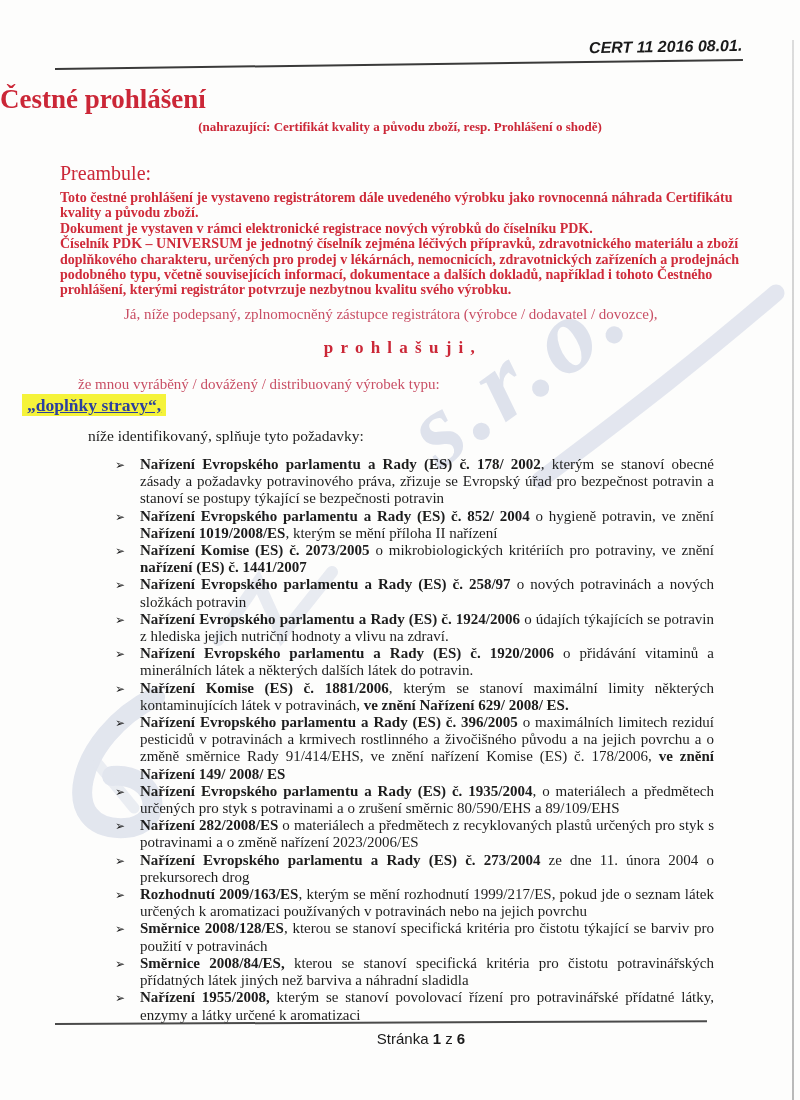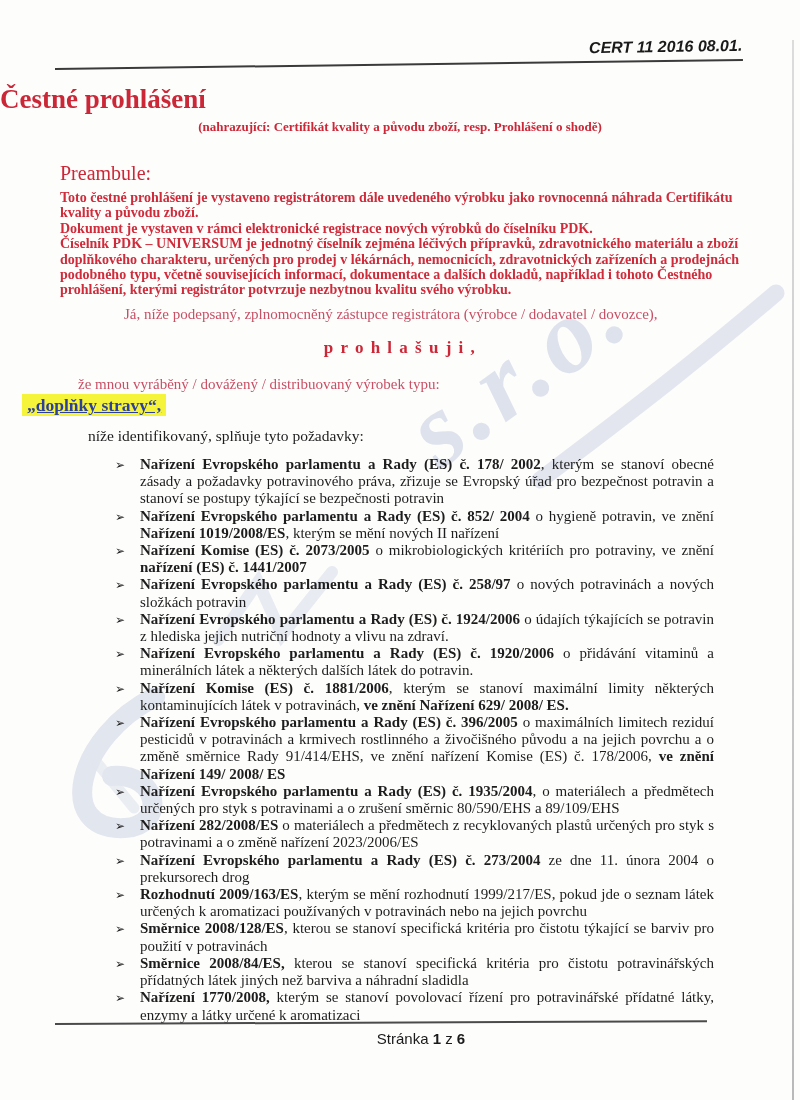--- a/index.html
+++ b/index.html
@@ -91,34 +91,34 @@
   <div class="layer declarant">Já, níže podepsaný, zplnomocněný zástupce registrátora (výrobce / dodavatel / dovozce),</div>
   <div class="layer verb-line">p r o h l a š u j i ,</div>
   <div class="layer product-intro">že mnou vyráběný / dovážený  / distribuovaný výrobek typu:</div>
   <div class="layer highlight-row">
     <span class="highlight">„doplňky stravy“,</span>
   </div>
   <div class="layer requirements-intro">níže identifikovaný, splňuje tyto požadavky:</div>
 
   <ul class="layer req-list">
       <li><span class="marker">➢</span><b>Nařízení Evropského parlamentu a Rady (ES) č. 178/ 2002</b><span>, kterým se stanoví obecné zásady a požadavky potravinového práva, zřizuje se Evropský úřad pro bezpečnost potravin a stanoví se postupy týkající se bezpečnosti potravin</span></li>
-      <li><span class="marker">➢</span><b>Nařízení Evropského parlamentu a Rady (ES) č. 852/ 2004</b><span> o hygieně potravin, ve znění </span><b>Nařízení 1019/2008/ES</b><span>, kterým se mění nových II nařízení</span></li>
+      <li><span class="marker">➢</span><b>Nařízení Evropského parlamentu a Rady (ES) č. 852/ 2004</b><span> o hygieně potravin, ve znění </span><b>Nařízení 1019/2008/ES</b><span>, kterým se mění příloha II nařízení</span></li>
       <li><span class="marker">➢</span><b>Nařízení Komise (ES) č. 2073/2005</b><span> o mikrobiologických kritériích pro potraviny, ve znění </span><b>nařízení (ES) č. 1441/2007</b></li>
       <li><span class="marker">➢</span><b>Nařízení Evropského parlamentu a Rady (ES) č. 258/97</b><span> o nových potravinách a nových složkách potravin</span></li>
       <li><span class="marker">➢</span><b>Nařízení Evropského parlamentu a Rady (ES) č. 1924/2006</b><span> o údajích týkajících se potravin z hlediska jejich nutriční hodnoty a vlivu na zdraví.</span></li>
       <li><span class="marker">➢</span><b>Nařízení Evropského parlamentu a Rady (ES) č. 1920/2006</b><span> o přidávání vitaminů a minerálních látek a některých dalších látek do potravin.</span></li>
       <li><span class="marker">➢</span><b>Nařízení Komise (ES) č. 1881/2006</b><span>, kterým se stanoví maximální limity některých kontaminujících látek v potravinách, </span><b>ve znění Nařízení 629/ 2008/ ES.</b></li>
       <li><span class="marker">➢</span><b>Nařízení Evropského parlamentu a Rady (ES) č. 396/2005</b><span> o maximálních limitech reziduí pesticidů v potravinách a krmivech rostlinného a živočišného původu a na jejich povrchu a o změně směrnice Rady 91/414/EHS, ve znění nařízení Komise (ES) č. 178/2006, </span><b>ve znění Nařízení 149/ 2008/ ES</b></li>
       <li><span class="marker">➢</span><b>Nařízení Evropského parlamentu a Rady (ES) č. 1935/2004</b><span>, o materiálech a předmětech určených pro styk s potravinami a o zrušení směrnic 80/590/EHS a 89/109/EHS</span></li>
       <li><span class="marker">➢</span><b>Nařízení 282/2008/ES</b><span> o materiálech a předmětech z recyklovaných plastů určených pro styk s potravinami a o změně nařízení 2023/2006/ES</span></li>
       <li><span class="marker">➢</span><b>Nařízení Evropského parlamentu a Rady (ES) č. 273/2004</b><span> ze dne 11. února 2004 o prekursorech drog</span></li>
       <li><span class="marker">➢</span><b>Rozhodnutí 2009/163/ES</b><span>, kterým se mění rozhodnutí 1999/217/ES, pokud jde o seznam látek určených k aromatizaci používaných v potravinách nebo na jejich povrchu</span></li>
       <li><span class="marker">➢</span><b>Směrnice 2008/128/ES</b><span>, kterou se stanoví specifická kritéria pro čistotu týkající se barviv pro použití v potravinách</span></li>
       <li><span class="marker">➢</span><b>Směrnice 2008/84/ES,</b><span> kterou se stanoví specifická kritéria pro čistotu potravinářských přídatných látek jiných než barviva a náhradní sladidla</span></li>
-      <li><span class="marker">➢</span><b>Nařízení 1770/2008,</b><span> kterým se stanoví povolovací řízení pro potravinářské přídatné látky, enzymy a látky určené k aromatizaci</span></li>
+      <li><span class="marker">➢</span><b>Nařízení 1955/2008,</b><span> kterým se stanoví povolovací řízení pro potravinářské přídatné látky, enzymy a látky určené k aromatizaci</span></li>
     </ul>
 
   <div class="layer footer-rule"></div>
   <div class="layer footer-text">
     <span>Stránka</span>
     <b>1</b>
     <span>z</span>
     <b>6</b>
   </div>
 

